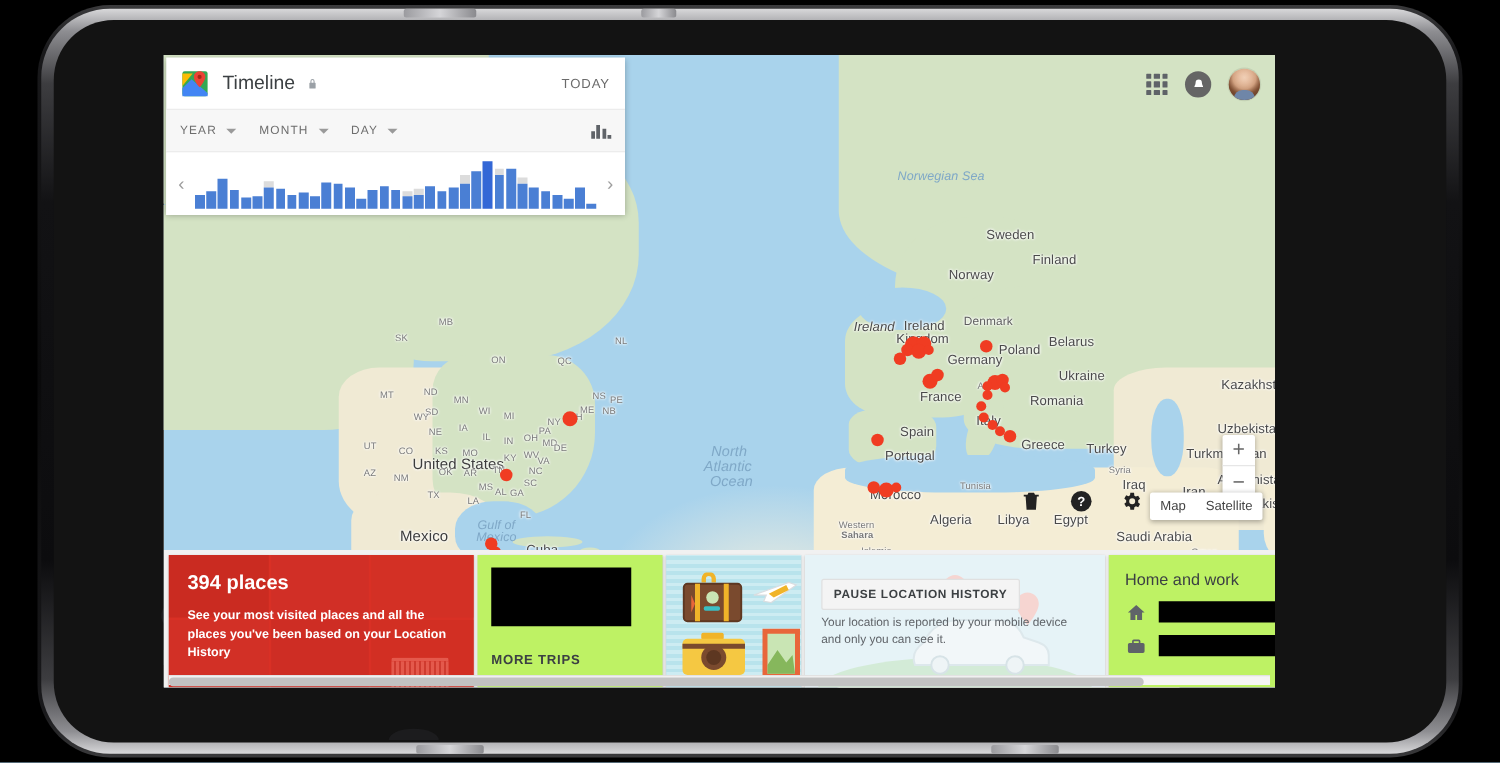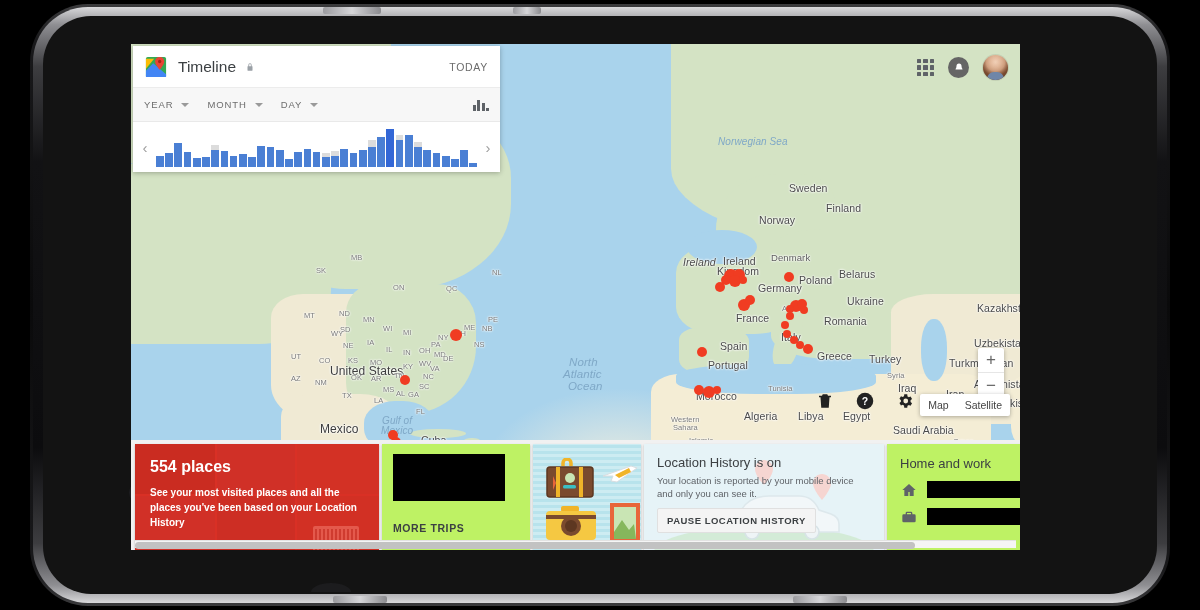--- a/index.html
+++ b/index.html
@@ -360,21 +360,21 @@
         <div class="map-label country" style="left: 843px; top: 334px;">Afghanistan</div>
         <div class="map-label country" style="left: 767px; top: 338px;">Iraq</div>
         <div class="map-label state" style="left: 637px; top: 340px;">Tunisia</div>
         <div class="map-label country" style="left: 815px; top: 344px;">Iran</div>
         <div class="map-label country" style="left: 565px; top: 346px;">Morocco</div>
         <div class="map-label country" style="left: 866px; top: 353px;">Pakistan</div>
         <div class="map-label country" style="left: 613px; top: 366px;">Algeria</div>
         <div class="map-label country" style="left: 667px; top: 366px;">Libya</div>
         <div class="map-label country" style="left: 712px; top: 366px;">Egypt</div>
         <div class="map-label state" style="left: 540px; top: 371px;">Western</div>
-        <div class="map-label state" style="left: 542px; top: 379px;">Sahara</div>
+        <div class="map-label state" style="left: 542px; top: 379px; font-weight: bold;">Sahara</div>
         <div class="map-label country" style="left: 762px; top: 380px;">Saudi Arabia</div>
         <div class="map-label state" style="left: 822px; top: 393px;">Oman</div>
         <div class="map-label state" style="left: 558px; top: 392px;">Islamic</div>
         <div class="map-label state" style="left: 552px; top: 399px;">Republic of</div>
         <div class="map-label state" style="left: 553px; top: 406px;">Mauritania</div>
         <div class="map-label country" style="left: 600px; top: 404px;">Mali</div>
         <div class="map-label state" style="left: 632px; top: 397px;">Republic</div>
         <div class="map-label state" style="left: 634px; top: 405px;">of Niger</div>
         <div class="map-label country" style="left: 676px; top: 412px;">Chad</div>
         <div class="map-label country" style="left: 721px; top: 411px;">Sudan</div>
@@ -395,21 +395,21 @@
         <div class="map-label state" style="left: 262px; top: 239px;">ON</div>
         <div class="map-label state" style="left: 315px; top: 240px;">QC</div>
         <div class="map-label state" style="left: 361px; top: 224px;">NL</div>
         <div class="map-label state" style="left: 173px; top: 267px;">MT</div>
         <div class="map-label state" style="left: 208px; top: 265px;">ND</div>
         <div class="map-label state" style="left: 232px; top: 271px;">MN</div>
         <div class="map-label state" style="left: 252px; top: 280px;">WI</div>
         <div class="map-label state" style="left: 272px; top: 284px;">MI</div>
         <div class="map-label state" style="left: 307px; top: 289px;">NY</div>
         <div class="map-label state" style="left: 333px; top: 279px;">ME</div>
-        <div class="map-label state" style="left: 343px; top: 268px; margin-top: 28px;">NS</div>
+        <div class="map-label state" style="left: 343px; top: 268px;">NS</div>
         <div class="map-label state" style="left: 357px; top: 271px;">PE</div>
         <div class="map-label state" style="left: 351px; top: 280px;">NB</div>
         <div class="map-label state" style="left: 324px; top: 285px;">NH</div>
         <div class="map-label state" style="left: 209px; top: 281px;">SD</div>
         <div class="map-label state" style="left: 176px; top: 285px; padding-left: 24px;">WY</div>
         <div class="map-label state" style="left: 236px; top: 294px;">IA</div>
         <div class="map-label state" style="left: 255px; top: 301px;">IL</div>
         <div class="map-label state" style="left: 272px; top: 304px;">IN</div>
         <div class="map-label state" style="left: 288px; top: 302px;">OH</div>
         <div class="map-label state" style="left: 300px; top: 296px;">PA</div>
@@ -678,21 +678,21 @@
 
     <div class="card" id="places-card">
       <div id="places-card-bg">
         <div class="pc-tile" style="left:0;top:0;width:80px;height:50px;"></div>
         <div class="pc-tile" style="left:82px;top:0;width:78px;height:50px;background:#c5302a;"></div>
         <div class="pc-tile" style="left:162px;top:0;width:82px;height:50px;background:#cb3326;"></div>
         <div class="pc-tile" style="left:0;top:52px;width:80px;height:58px;background:#c8322a;"></div>
         <div class="pc-tile" style="left:82px;top:52px;width:78px;height:58px;background:#be2d24;"></div>
         <div class="pc-tile" style="left:162px;top:52px;width:82px;height:58px;background:#c93023;"></div>
       </div>
-      <div id="places-count">554 places</div>
+      <div id="places-count">394 places</div>
       <div id="places-desc">See your most visited places and all the places you've been based on your Location History</div>
       <div id="places-card-stripe"></div>
     </div>
 
     <div class="card" id="trips-card">
       <div id="trips-redacted"></div>
       <div id="more-trips-label">MORE TRIPS</div>
     </div>
 
     <div class="card" id="travel-card">
@@ -732,23 +732,22 @@
     <div class="card" id="lh-card">
       <svg id="lh-card-bg" viewBox="0 0 240 110" preserveAspectRatio="none">
         <rect width="240" height="110" fill="#e6f3f7"></rect>
         <ellipse cx="120" cy="108" rx="110" ry="26" fill="#d3ebd7"></ellipse>
         <path d="M95 70 q8-18 30-18 h30 q14 0 20 14 l12 4 q8 3 8 10 v8 H88 q-4-10 7-18z" fill="#f2f7f9" stroke="#dde8ec" stroke-width="1.6"></path>
         <circle cx="108" cy="88" r="7" fill="#eef4f6" stroke="#d7e3e7" stroke-width="1.6"></circle>
         <circle cx="168" cy="88" r="7" fill="#eef4f6" stroke="#d7e3e7" stroke-width="1.6"></circle>
         <path d="M120 16c5 0 9 4 9 9 0 7-9 16-9 16s-9-9-9-16c0-5 4-9 9-9z" fill="#f6d5d1"></path>
         <path d="M178 30c5 0 9 4 9 9 0 7-9 17-9 17s-9-10-9-17c0-5 4-9 9-9z" fill="#f6d5d1"></path>
       </svg>
-      <div id="lh-title">Location History is on</div>
+      <div id="pause-lh-button">PAUSE LOCATION HISTORY</div>
       <div id="lh-desc">Your location is reported by your mobile device and only you can see it.</div>
-      <div id="pause-lh-button">PAUSE LOCATION HISTORY</div>
     </div>
 
     <div class="card" id="home-work-card">
       <div id="hw-title">Home and work</div>
       <div class="hw-row">
         <svg class="hw-icon" viewBox="0 0 24 24">
           <path fill="#5f6368" d="M12 3L2 12h3v9h6v-6h2v6h6v-9h3L12 3z"></path>
         </svg>
         <div class="hw-redacted"></div>
       </div>

